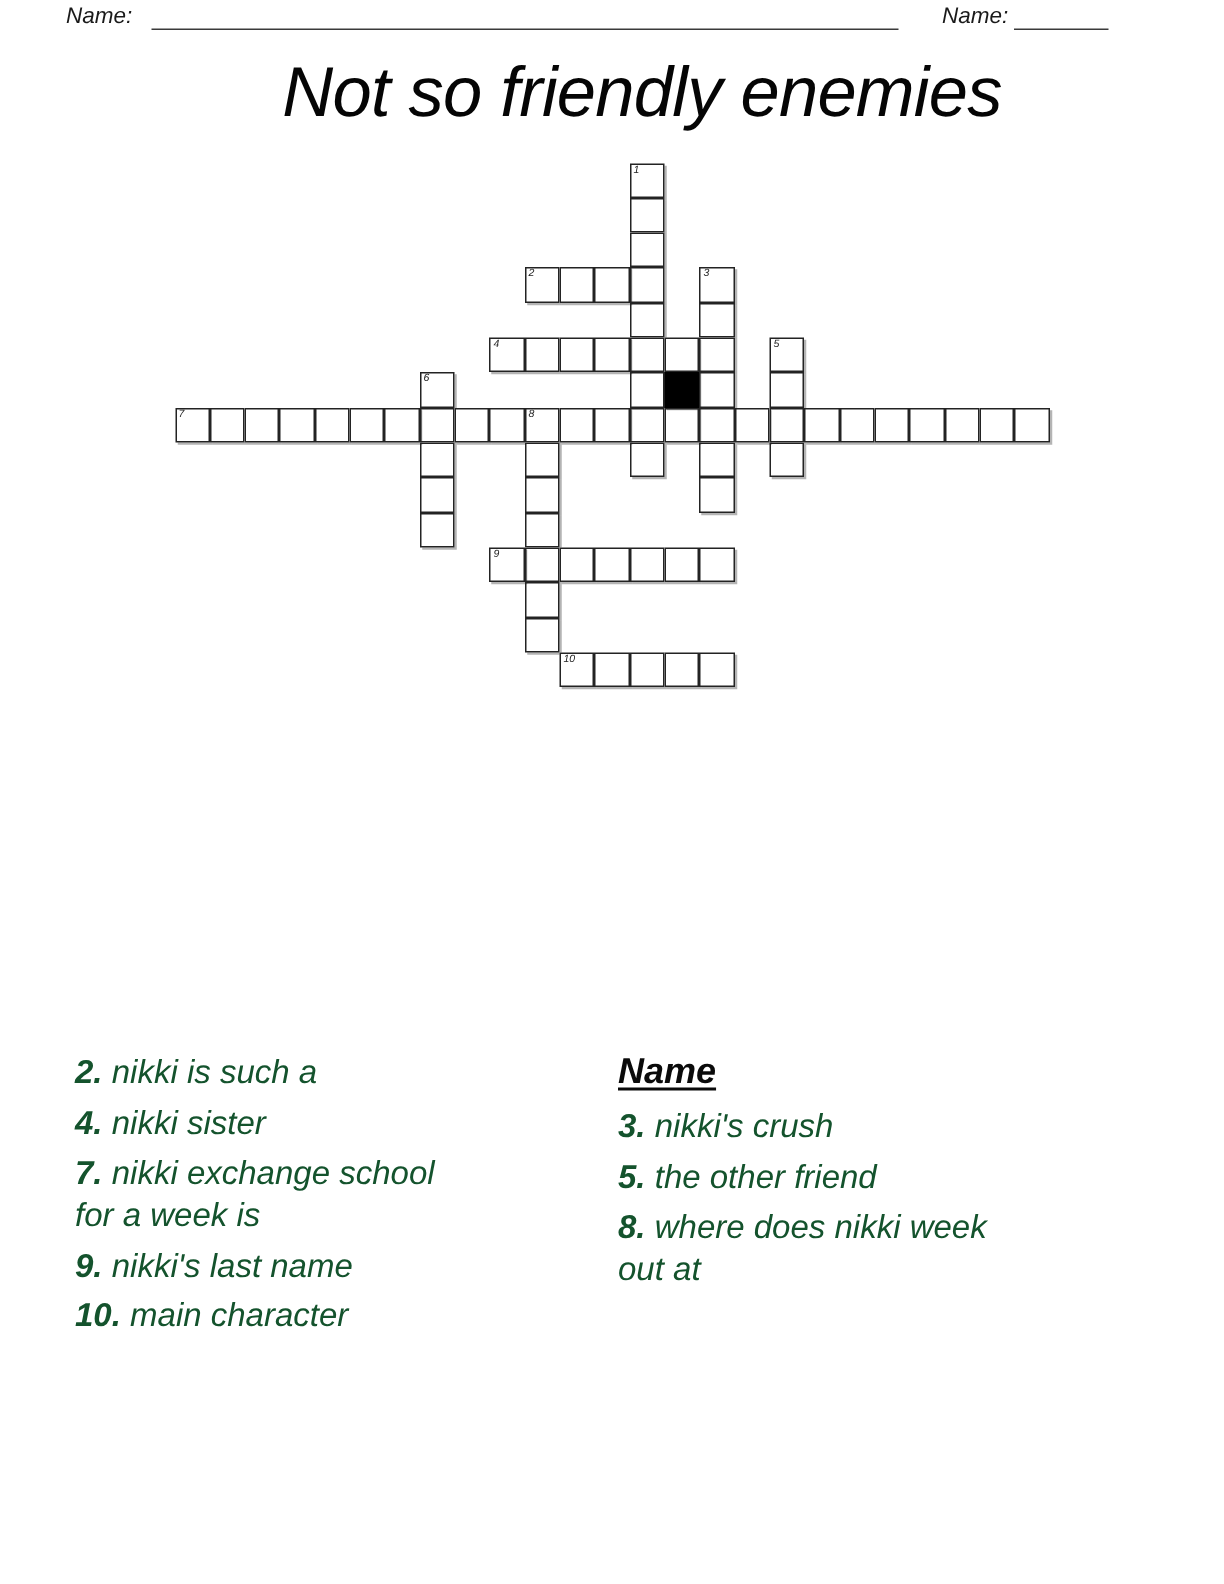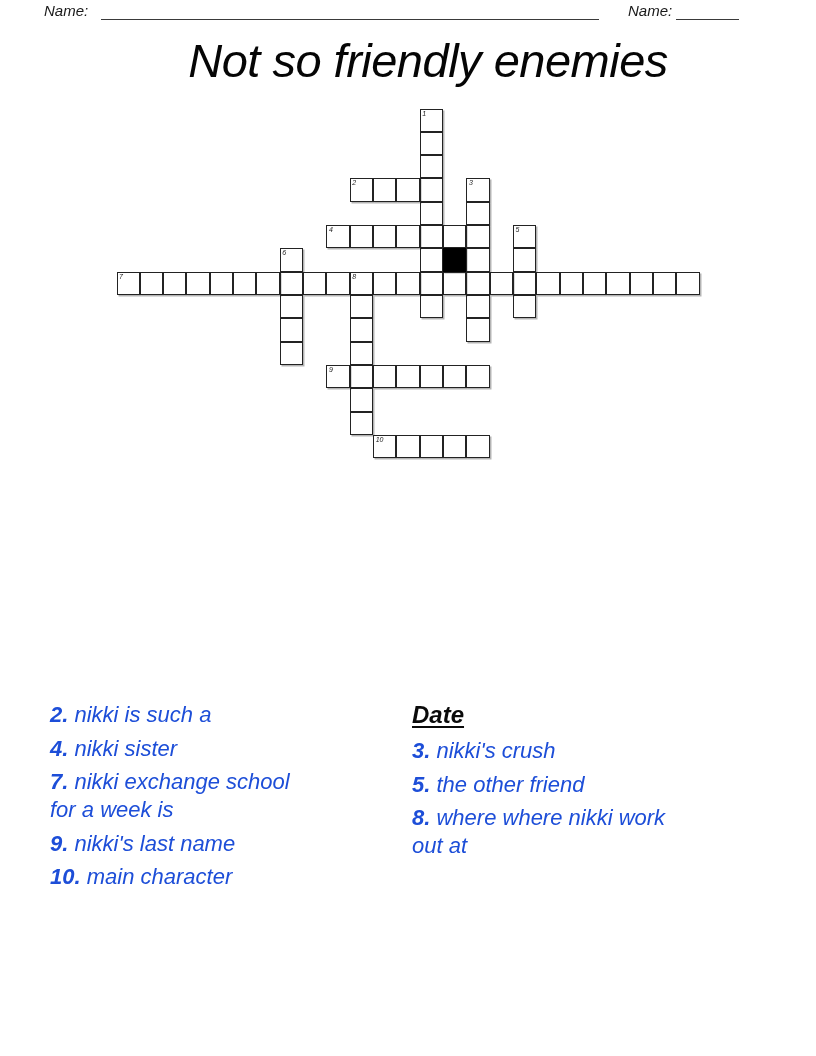--- a/index.html
+++ b/index.html
@@ -84,21 +84,21 @@
     font-weight:700;
     color:#0a0a0a;
     text-decoration:underline;
     text-decoration-thickness:2px;
     text-underline-offset:3px;
   }
   .clue{
     margin:0 0 5.5px 0;
     font-size:22px;
     line-height:28px;
-    color:#1d4ed8;
+    color:#14532d;
   }
   .clue b{font-weight:700;}
 </style>
 </head>
 <body>
 
 <div class="page">
 
   <div>
     <span class="hdr-label name-label">Name:</span>
@@ -208,21 +208,21 @@
     <div id="across-list">
         <p class="clue"><b>2.</b><span> nikki is such a</span></p>
         <p class="clue"><b>4.</b><span> nikki sister</span></p>
         <p class="clue"><b>7.</b><span> nikki exchange school for a week is</span></p>
         <p class="clue"><b>9.</b><span> nikki's last name</span></p>
         <p class="clue"><b>10.</b><span> main character</span></p>
       </div>
   </div>
 
   <div class="clue-col down">
-    <h2>Date</h2>
+    <h2>Name</h2>
     <div id="down-list">
         <p class="clue"><b>3.</b><span> nikki's crush</span></p>
         <p class="clue"><b>5.</b><span> the other friend</span></p>
-        <p class="clue"><b>8.</b><span> where where nikki work out at</span></p>
+        <p class="clue"><b>8.</b><span> where does nikki week out at</span></p>
       </div>
   </div>
 
 </div>
 
 </body></html>

